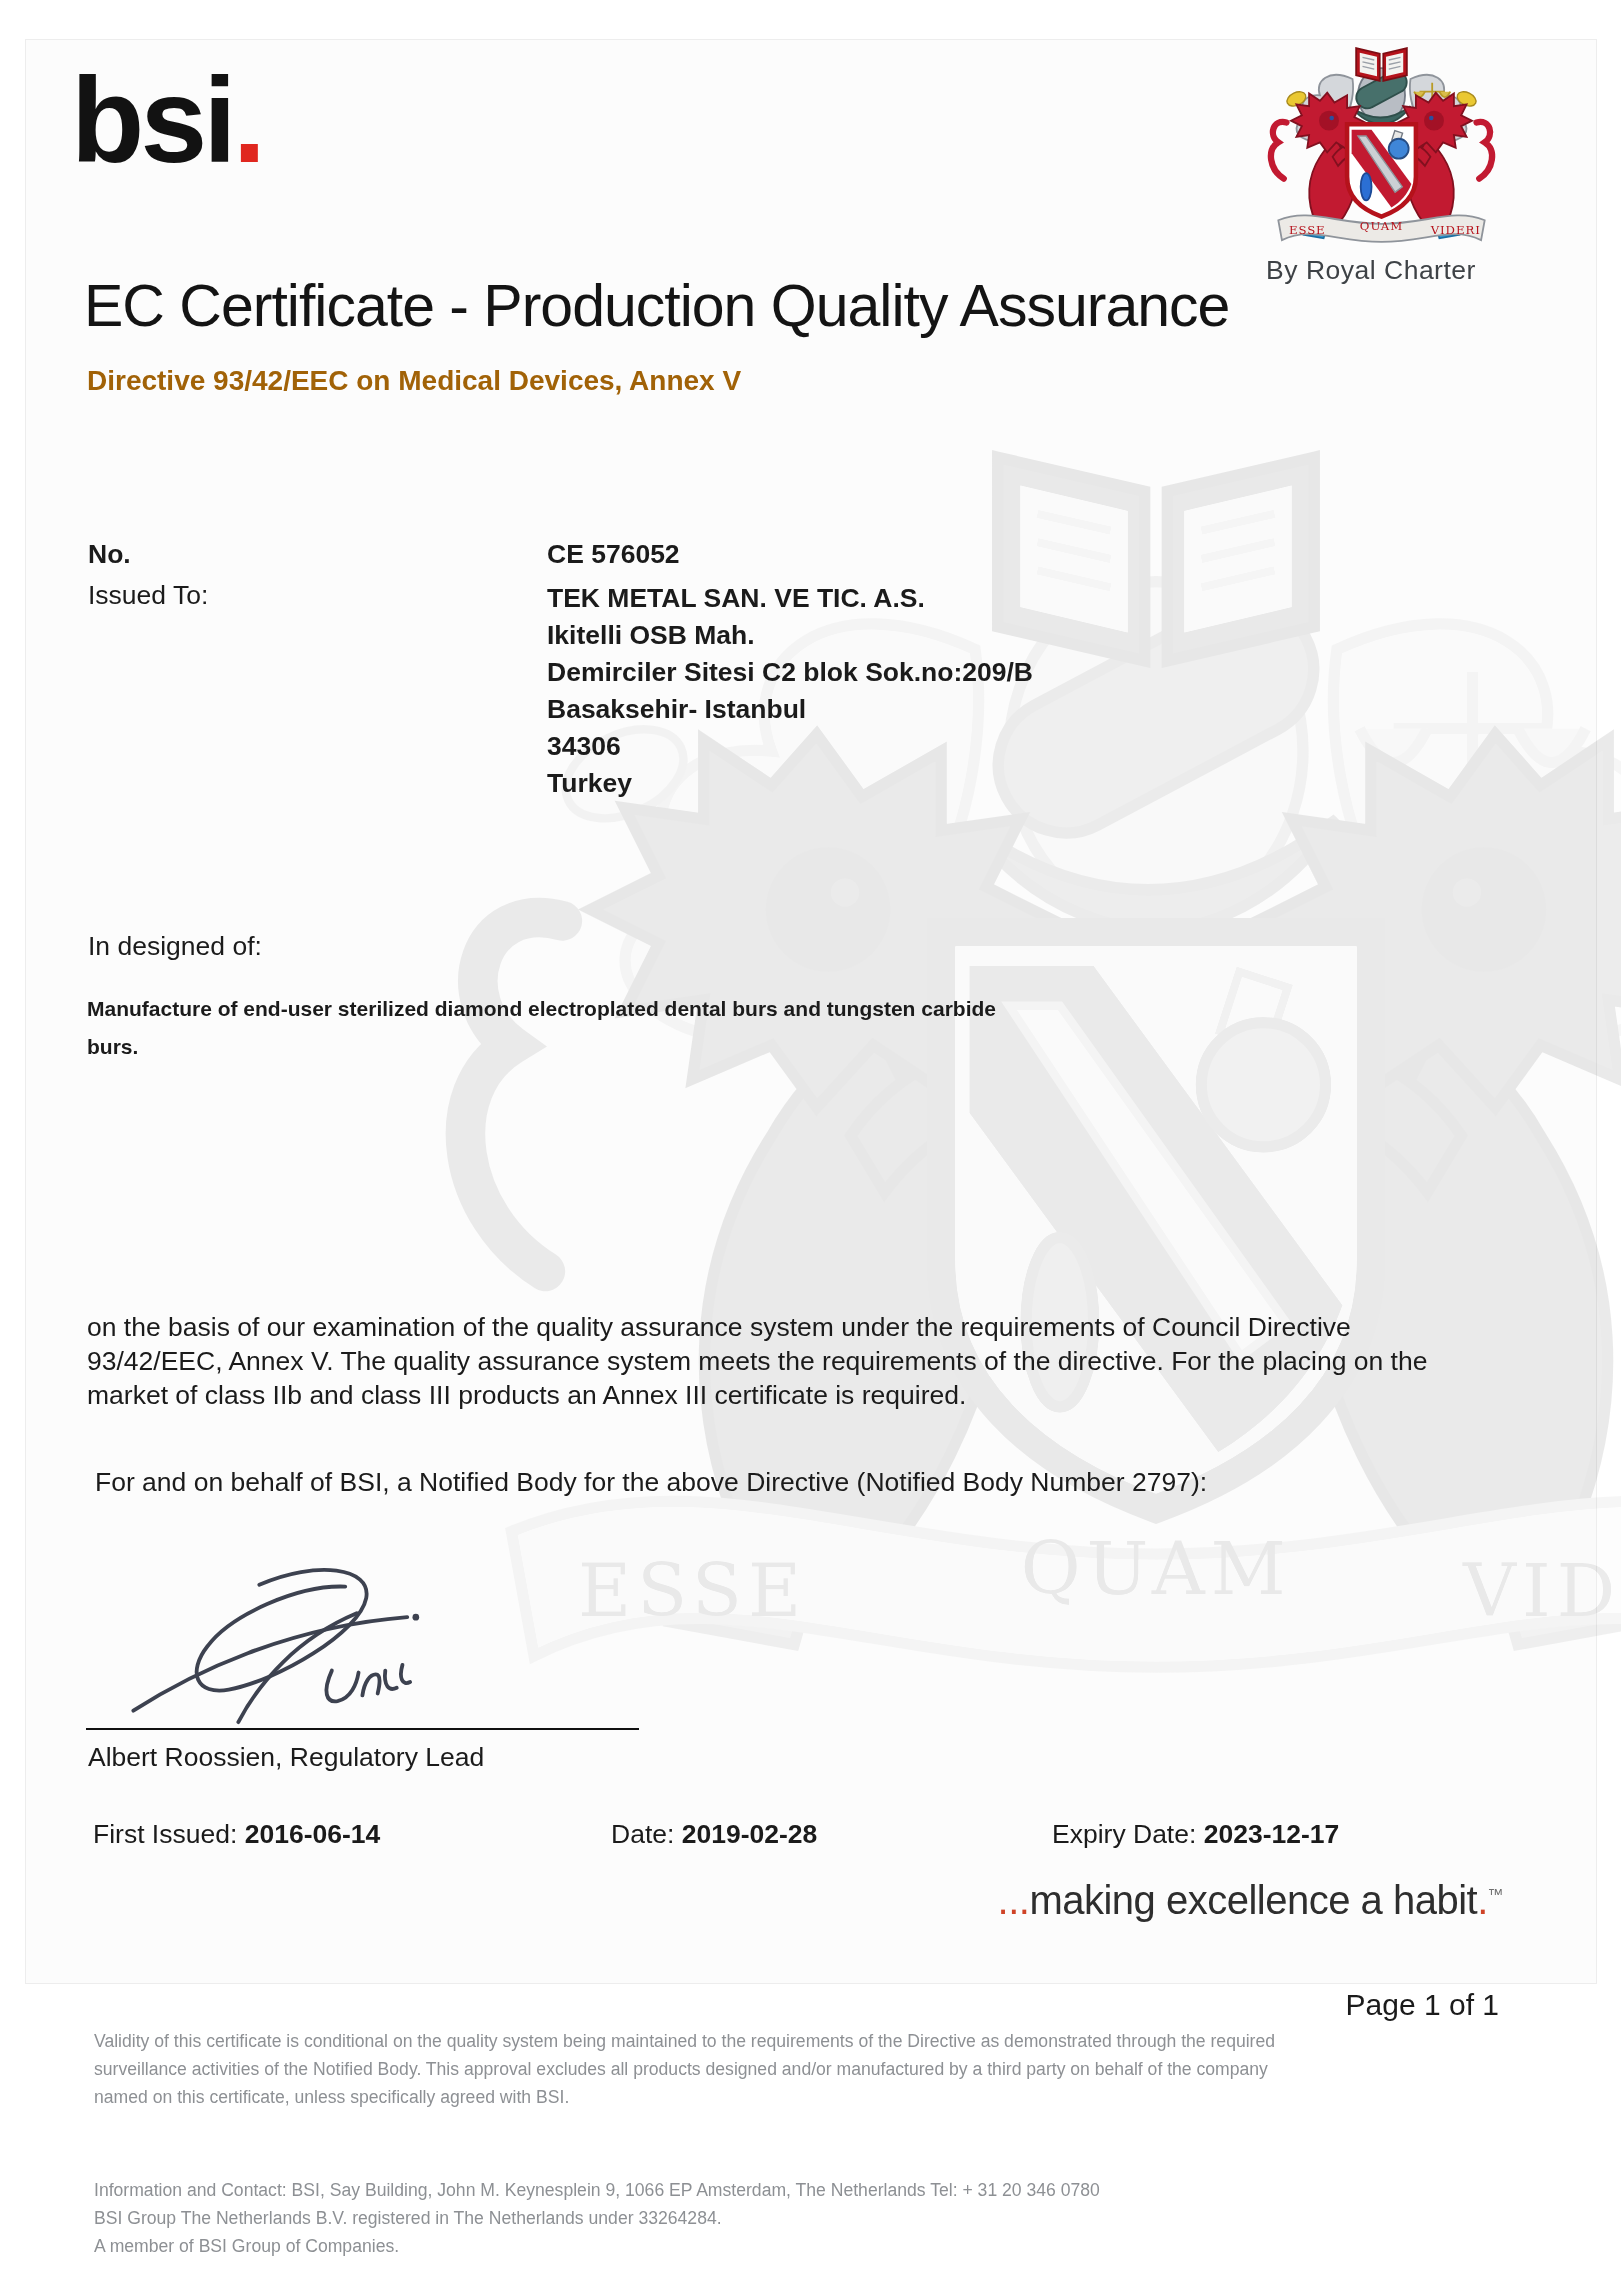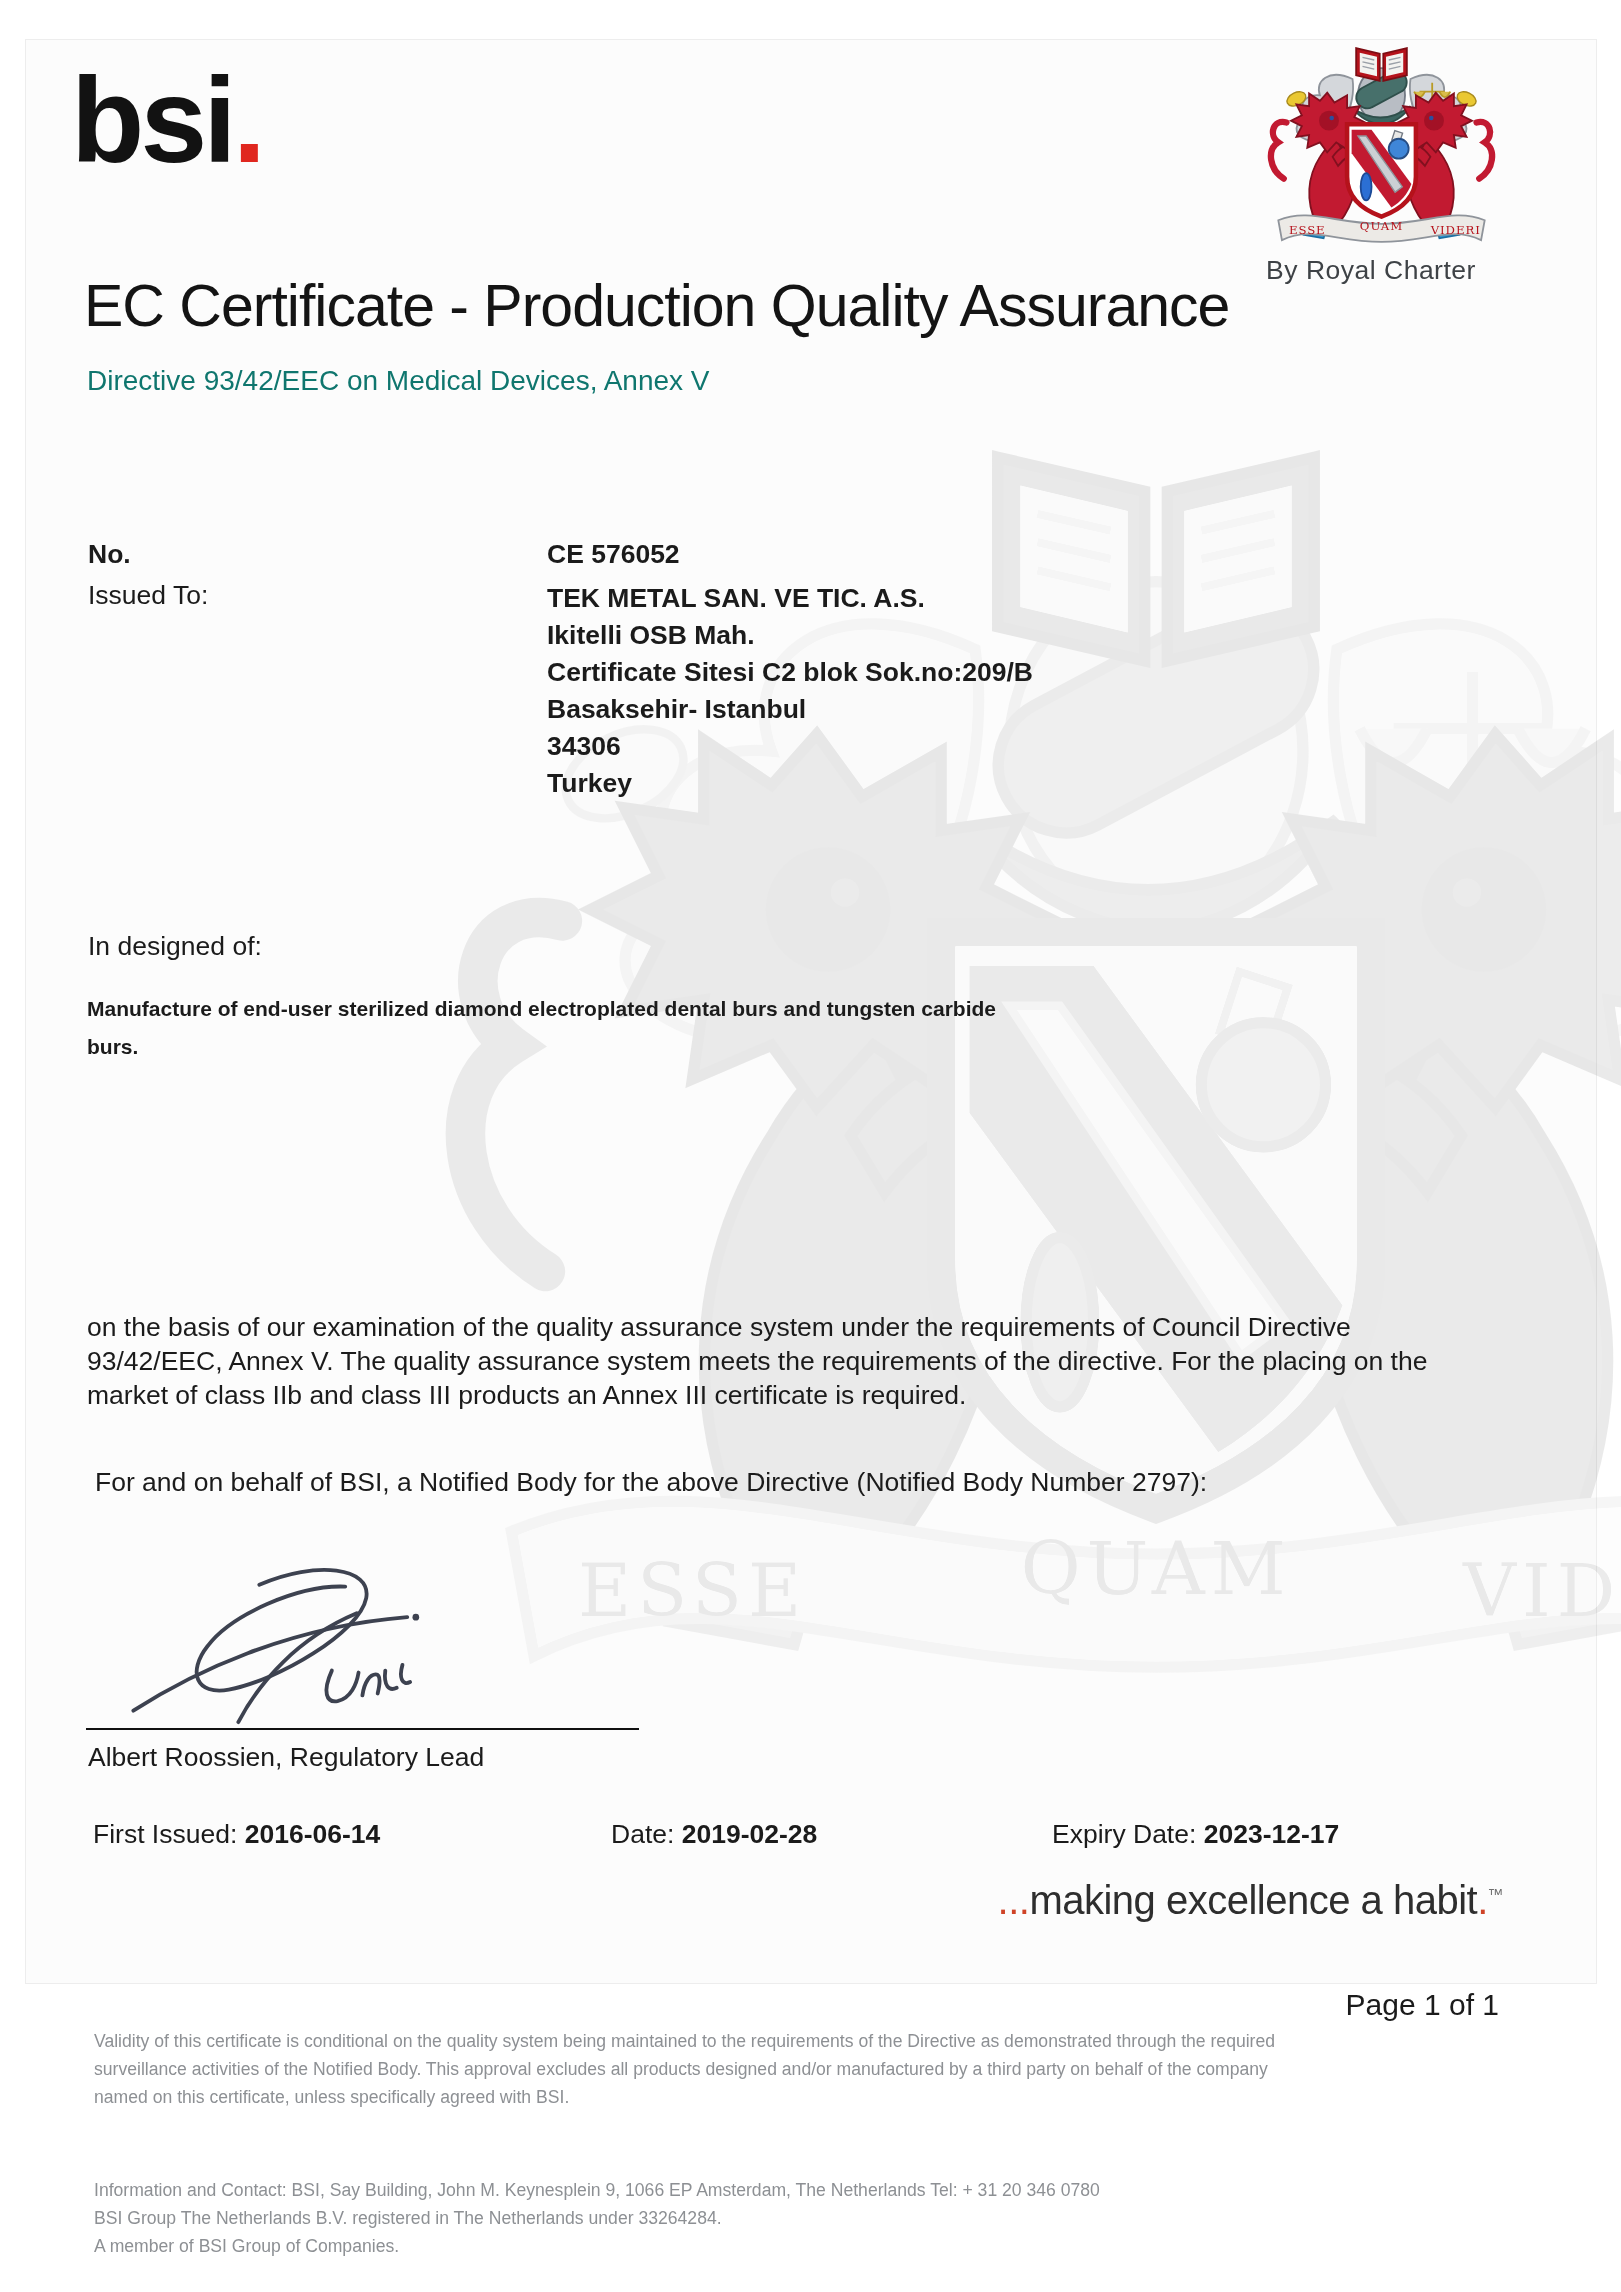--- a/index.html
+++ b/index.html
@@ -11,21 +11,21 @@
 
   
   .logo{left:71px;top:51px;font-size:120px;font-weight:700;letter-spacing:-3.9px;color:#121212;}
   .logo .dot{color:#e0271f;}
   .crest-box{left:1258px;top:41px;width:247px;height:210px;}
   .royal-charter{left:1233px;top:255px;width:276px;text-align:center;
                  font-size:26.5px;color:#3e4246;letter-spacing:0.5px;}
 
   
   .title{left:84px;top:272px;font-size:59px;font-weight:400;color:#141414;letter-spacing:-1px;white-space:nowrap;}
-  .subtitle{left:87px;top:365px;font-size:28px;color:#0f766e;}
+  .subtitle{left:87px;top:365px;font-size:28px;color:#a16207;font-weight:bold;}
 
   
   .lbl{font-size:26.5px;color:#1b1b1b;}
   .b{font-weight:700;}
   .no-label{left:88px;top:539px;}
   .no-value{left:547px;top:539px;}
   .issued-label{left:88px;top:580px;}
   .address{left:547px;top:580px;font-size:26.5px;font-weight:700;line-height:37px;}
   .respect-label{left:88px;top:931px;}
   .scope{left:87px;top:990px;font-size:21px;font-weight:700;line-height:38px;}
@@ -137,21 +137,21 @@
 
   <div class="abs title">EC Certificate - Production Quality Assurance</div>
   <div class="abs subtitle">Directive 93/42/EEC on Medical Devices, Annex V</div>
 
   <div class="abs lbl b no-label">No.</div>
   <div class="abs lbl b no-value">CE 576052</div>
   <div class="abs lbl issued-label">Issued To:</div>
   <div class="abs address">
     <div>TEK METAL SAN. VE TIC. A.S.</div>
     <div>Ikitelli OSB Mah.</div>
-    <div>Certificate Sitesi C2 blok Sok.no:209/B</div>
+    <div>Demirciler Sitesi C2 blok Sok.no:209/B</div>
     <div>Basaksehir- Istanbul</div>
     <div>34306</div>
     <div>Turkey</div>
   </div>
 
   <div class="abs lbl respect-label">In designed of:</div>
   <div class="abs scope">
     <div>Manufacture of end-user sterilized diamond electroplated dental burs and tungsten carbide</div>
     <div>burs.</div>
   </div>

